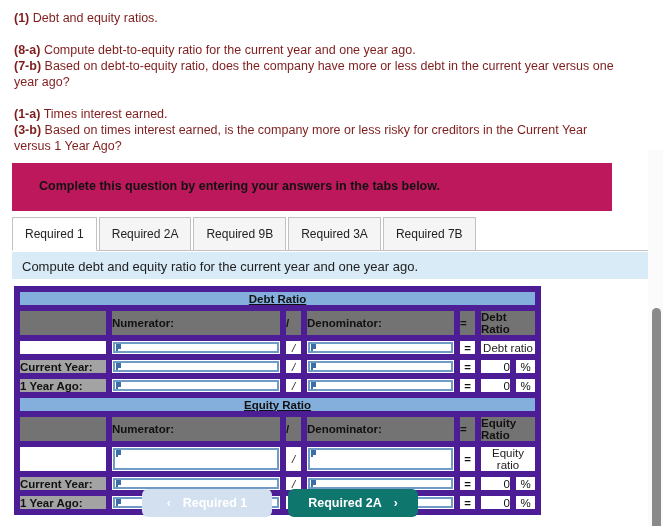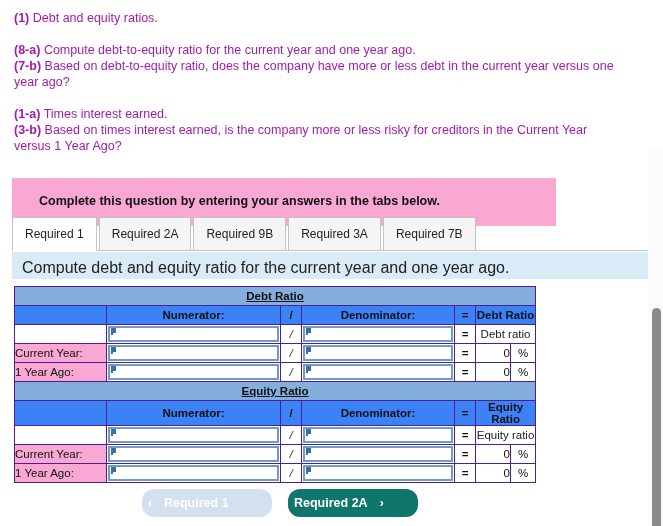--- a/index.html
+++ b/index.html
@@ -20,33 +20,33 @@
   
   .prompt {
     padding: 10px 14px 0 14px;
     width: 632px;
     box-sizing: border-box;
   }
   .prompt p {
     margin: 0 0 0 0;
     line-height: 16px;
     font-size: 12.5px;
-    color: #a21caf;
+    color: #7f1d1d;
   }
   .prompt .blank { height: 16px; }
   .prompt b { font-weight: bold; }
 
   
   .gray-band {
     position: absolute;
     left: 12px;
-    top: 178px;
-    width: 544px;
+    top: 163px;
+    width: 600px;
     height: 48px;
-    background: #f9a8d4;
+    background: #be185d;
     box-sizing: border-box;
   }
   .gray-band span {
     position: absolute;
     left: 27px;
     top: 16px;
     font-weight: bold;
     font-size: 12.5px;
     color: #111;
   }
@@ -94,57 +94,56 @@
     top: 252px;
     width: 636px;
     height: 27px;
     background: #d9ebf7;
     box-sizing: border-box;
   }
   .blue-band span {
     position: absolute;
     left: 10px;
     top: 7px;
-    font-size: 16px;
+    font-size: 13px;
     color: #222;
   }
 
   
   .sheet {
     position: absolute;
     left: 14px;
     top: 286px;
     width: 521px;
     border-collapse: collapse;
     table-layout: fixed;
     font-size: 11.5px;
   }
   .sheet td {
-    border: 1px solid #4c1d95;
+    border: 6px solid #4c1d95;
     padding: 0;
     height: 19px;
     box-sizing: border-box;
   }
   .hdr-blue {
-    background: #3b82f6;
-    font-weight: bold;
-    text-align: center;
+    background: #737373;
+    font-weight: bold;
     color: #111;
   }
   .sec-title {
     background: #84aedb;
     text-align: center;
     font-weight: bold;
     text-decoration: underline;
     color: #111;
     height: 20px;
   }
   .rowlabel {
-    background: #f9a8d4;
-    font-weight: normal;
+    background: #a3a3a3;
+    font-weight: bold;
     padding-left: 4px;
     color: #111;
     white-space: nowrap;
   }
   .blank-label {
     background: #ffffff;
   }
   .eq {
     text-align: center;
     font-weight: bold;
@@ -215,25 +214,25 @@
     left: 0;
     top: 489px;
     width: 560px;
     display: flex;
     justify-content: center;
     gap: 16px;
   }
   .btn {
     height: 28px;
     line-height: 28px;
-    border-radius: 12px;
+    border-radius: 6px;
     font-size: 12.5px;
     font-weight: bold;
     color: #ffffff;
-    text-align: left;
+    text-align: center;
     padding: 0 6px;
     box-sizing: border-box;
     white-space: nowrap;
     cursor: pointer;
     user-select: none;
   }
   .btn .chev { font-weight: bold; font-size: 12px; }
   .btn-prev {
     background: #d3e0ef;
     min-width: 130px;

